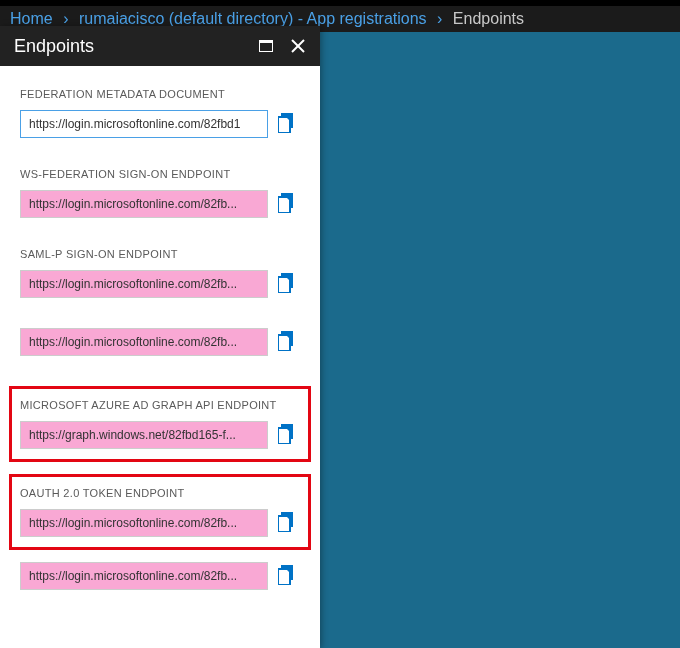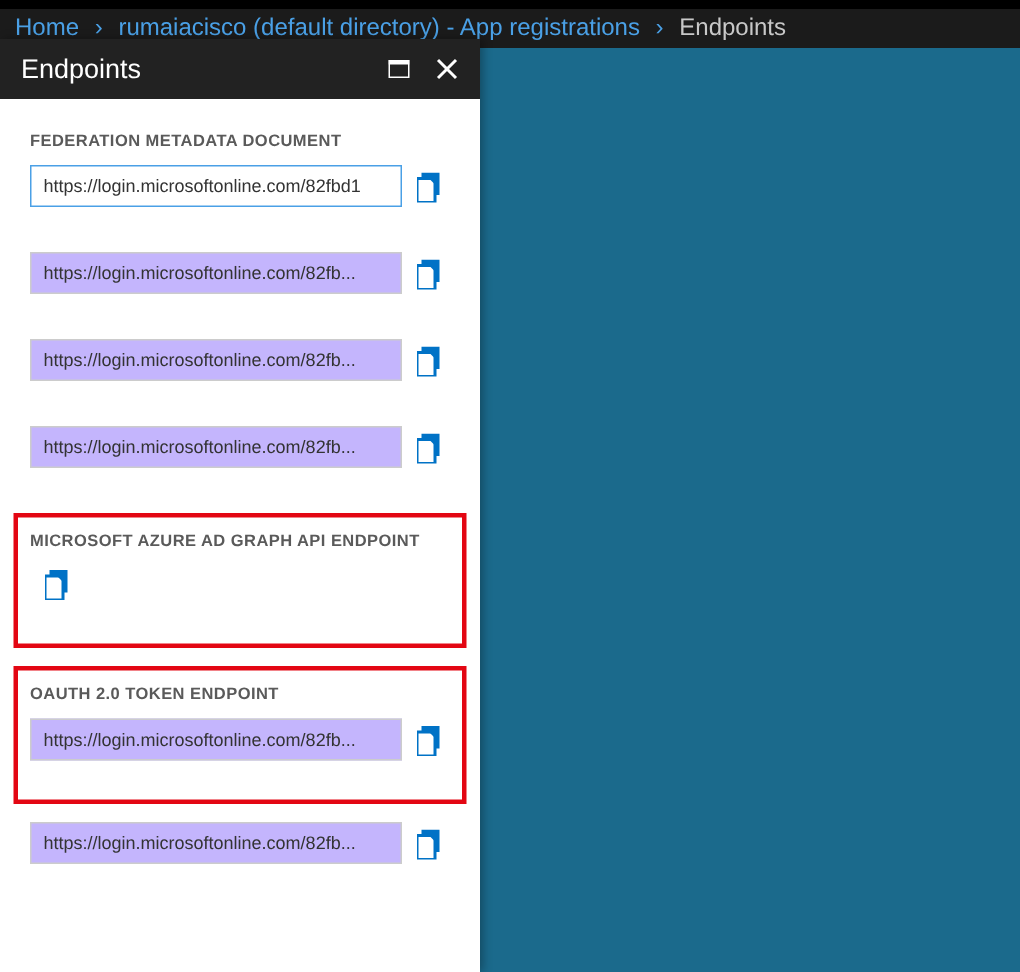--- a/index.html
+++ b/index.html
@@ -53,27 +53,27 @@
       padding: 22px 20px;
       font-size: 12px;
       color: #555;
     }
     .ep-group { margin-bottom: 30px; }
     .ep-label {
       font-size: 11px;
       letter-spacing: 0.3px;
       color: #5a5a5a;
       margin-bottom: 10px;
-      font-weight: 700;
+      font-weight: 400;
       text-transform: uppercase;
     }
-    .ep-row { display: flex; align-items: flex-end; }
+    .ep-row { display: flex; align-items: flex-start; }
     .ep-input {
       flex: 1;
-      background: #c4b5fd;
+      background: #f9a8d4;
       border: 1px solid #ccc;
       padding: 5px 8px;
       font-size: 12px;
       color: #333;
       height: 28px;
       overflow: hidden;
       white-space: nowrap;
       text-overflow: ellipsis;
     }
     .ep-input.selected {
@@ -87,21 +87,21 @@
       cursor: pointer;
     }
     .copy-btn svg { fill: #0072c6; }
     .highlight-box {
       border: 3px solid #e30613;
       padding: 10px 8px 10px 8px;
       margin-left: -11px;
       margin-right: -11px;
       margin-bottom: 12px;
     }
-    .highlight-box .ep-group { margin-bottom: 16px; }
+    .highlight-box .ep-group { margin-bottom: 0; }
     .highlight-box + .highlight-box { margin-top: 4px; }
   </style>
 </head>
 <body>
 
 <div class="top-bar"></div>
 
 <div class="breadcrumb">
   <a href="#">Home</a>
   <span class="sep">›</span>
@@ -137,33 +137,35 @@
           <svg width="18" height="20" viewBox="0 0 18 20">
               <rect x="3" y="0" width="12" height="15" fill="#0072c6"></rect>
               <rect x="0" y="4" width="12" height="16" fill="#fff" stroke="#0072c6" stroke-width="2"></rect>
               <polygon points="8,4 12,4 12,8" fill="#0072c6"></polygon>
             </svg>
         </span>
       </div>
     </div>
 
     <div class="ep-group">
-      <div class="ep-row">
-        <input class="ep-input" readonly="" value="https://login.microsoftonline.com/82fb..." style="">
-        <span class="copy-btn">
-          <svg width="18" height="20" viewBox="0 0 18 20">
-              <rect x="3" y="0" width="12" height="15" fill="#0072c6"></rect>
-              <rect x="0" y="4" width="12" height="16" fill="#fff" stroke="#0072c6" stroke-width="2"></rect>
-              <polygon points="8,4 12,4 12,8" fill="#0072c6"></polygon>
-            </svg>
-        </span>
-      </div>
-    </div>
-
-    <div class="ep-group">
+      <div class="ep-label">WS-FEDERATION SIGN-ON ENDPOINT</div>
+      <div class="ep-row">
+        <input class="ep-input" readonly="" value="https://login.microsoftonline.com/82fb..." style="">
+        <span class="copy-btn">
+          <svg width="18" height="20" viewBox="0 0 18 20">
+              <rect x="3" y="0" width="12" height="15" fill="#0072c6"></rect>
+              <rect x="0" y="4" width="12" height="16" fill="#fff" stroke="#0072c6" stroke-width="2"></rect>
+              <polygon points="8,4 12,4 12,8" fill="#0072c6"></polygon>
+            </svg>
+        </span>
+      </div>
+    </div>
+
+    <div class="ep-group">
+      <div class="ep-label">SAML-P SIGN-ON ENDPOINT</div>
       <div class="ep-row">
         <input class="ep-input" readonly="" value="https://login.microsoftonline.com/82fb..." style="">
         <span class="copy-btn">
           <svg width="18" height="20" viewBox="0 0 18 20">
               <rect x="3" y="0" width="12" height="15" fill="#0072c6"></rect>
               <rect x="0" y="4" width="12" height="16" fill="#fff" stroke="#0072c6" stroke-width="2"></rect>
               <polygon points="8,4 12,4 12,8" fill="#0072c6"></polygon>
             </svg>
         </span>
       </div>
@@ -179,20 +181,21 @@
               <polygon points="8,4 12,4 12,8" fill="#0072c6"></polygon>
             </svg>
         </span>
       </div>
     </div>
 
     <div class="highlight-box">
       <div class="ep-group">
         <div class="ep-label">MICROSOFT AZURE AD GRAPH API ENDPOINT</div>
         <div class="ep-row">
+          <input class="ep-input" readonly="" value="https://graph.windows.net/82fbd165-f..." style="">
           <span class="copy-btn">
             <svg width="18" height="20" viewBox="0 0 18 20">
                 <rect x="3" y="0" width="12" height="15" fill="#0072c6"></rect>
                 <rect x="0" y="4" width="12" height="16" fill="#fff" stroke="#0072c6" stroke-width="2"></rect>
                 <polygon points="8,4 12,4 12,8" fill="#0072c6"></polygon>
               </svg>
           </span>
         </div>
       </div>
     </div>

